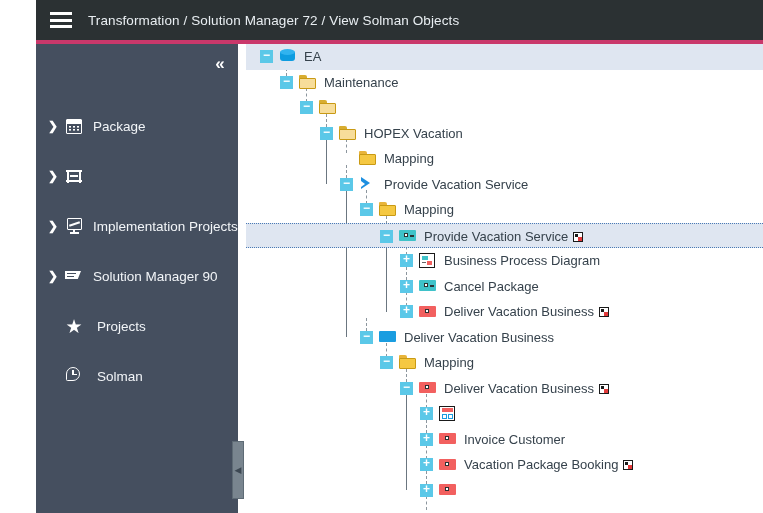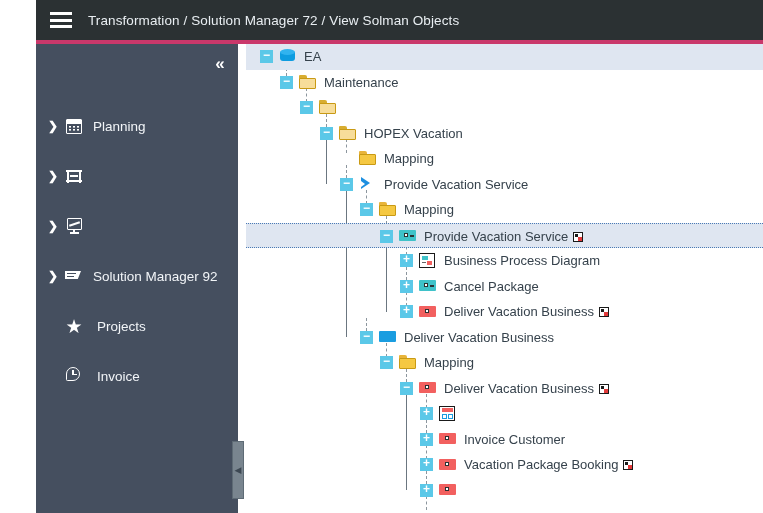--- a/index.html
+++ b/index.html
@@ -241,21 +241,21 @@
   <div class="sidebar">
     <div class="collapse-btn">
       <span>«</span>
     </div>
     <div class="nav" id="nav">
         <div class="nav-item">
           <div class="nav-caret">❯</div>
           <div class="nav-icon">
             <div class="si si-cal"></div>
           </div>
-          <div class="nav-label">Planning</div>
+          <div class="nav-label">Package</div>
         </div>
         <div class="nav-item">
           <div class="nav-caret">❯</div>
           <div class="nav-icon">
             <div class="si si-flow">
               <div class="bar b1"></div>
               <div class="vl"></div>
               <div class="vr"></div>
               <div class="mid"></div>
               <div class="bar b2"></div>
@@ -265,49 +265,50 @@
         <div class="nav-item">
           <div class="nav-caret">❯</div>
           <div class="nav-icon">
             <div class="si si-pres">
               <div class="scr"></div>
               <div class="ln"></div>
               <div class="st"></div>
               <div class="ft"></div>
             </div>
           </div>
+          <div class="nav-label">Implementation Projects</div>
         </div>
         <div class="nav-item">
           <div class="nav-caret">❯</div>
           <div class="nav-icon">
             <div class="si si-flag">
               <div class="f"></div>
               <div class="l1"></div>
               <div class="l2"></div>
             </div>
           </div>
-          <div class="nav-label">Solution Manager 92</div>
+          <div class="nav-label">Solution Manager 90</div>
         </div>
         <div class="nav-item plain">
           <div class="nav-caret empty"></div>
           <div class="nav-icon">
             <div class="si si-star">★</div>
           </div>
           <div class="nav-label">Projects</div>
         </div>
         <div class="nav-item plain">
           <div class="nav-caret empty"></div>
           <div class="nav-icon">
             <div class="si si-hist">
               <div class="c"></div>
               <div class="h"></div>
               <div class="m"></div>
             </div>
           </div>
-          <div class="nav-label">Invoice</div>
+          <div class="nav-label">Solman</div>
         </div>
       </div>
   </div>
   <div class="sidebar-handle">
     <span>◀</span>
   </div>
 
   <div class="tree-panel" id="tree-panel">
       <div class="vline dashed" style="left: 40px; top: 18.75px; height: 13.5px;"></div>
       <div class="vline dashed" style="left: 60px; top: 44.25px; height: 13.5px;"></div>

